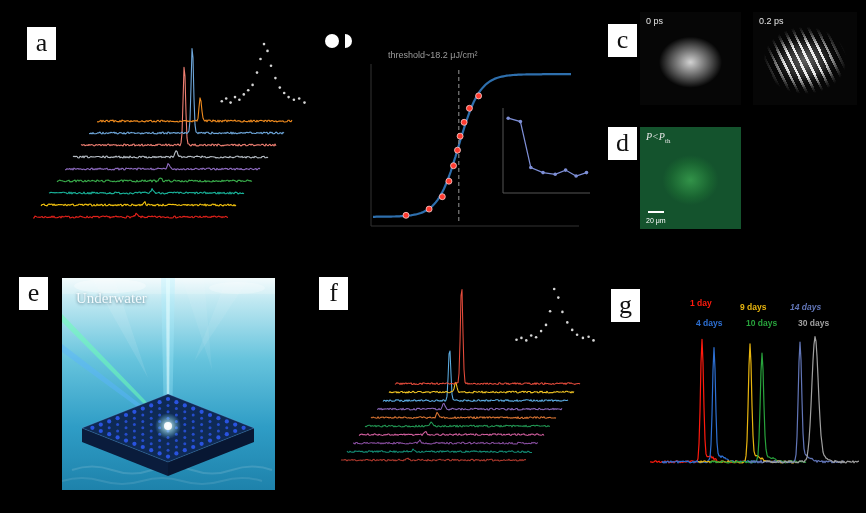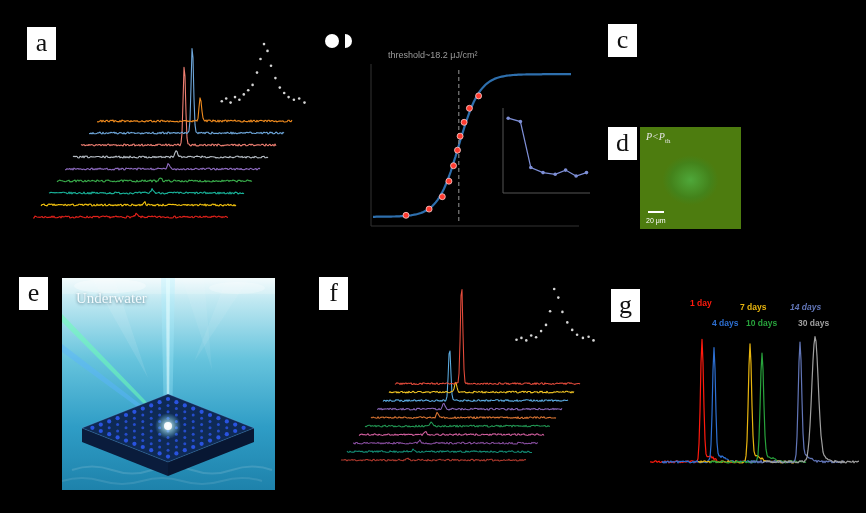--- a/index.html
+++ b/index.html
@@ -3,21 +3,21 @@
 <meta charset="utf-8">
 <style>
   html,body{margin:0;padding:0;background:#000}
   #stage{position:relative;width:866px;height:513px;background:#000;overflow:hidden;
          font-family:"Liberation Sans",sans-serif}
   .plabel{position:absolute;width:29px;height:33px;background:#fff;color:#111;
           font:26px/32px "Liberation Serif",serif;text-align:center}
   svg.chart{position:absolute;display:block}
   .annot{position:absolute;color:#9b9b9b;font-size:9px;white-space:nowrap}
   .tile{position:absolute;background:#060606;overflow:hidden}
-  .tile.purple{background:#4d7c0f}
+  .tile.purple{background:#14532d}
   .layer{position:absolute;left:0;top:0;right:0;bottom:0}
   .tile-tag{position:absolute;top:4px;left:6px;color:#e6e6e6;font-size:9px}
   .tile-tag.ser{font-family:"Liberation Serif",serif;font-style:italic;font-size:10px}
   .tile-tag sub{font-size:7px;font-style:normal}
   #c1-blob{background:radial-gradient(42px 34px at 50% 54%,rgba(255,255,255,.82),rgba(255,255,255,.30) 48%,rgba(255,255,255,0) 75%)}
   #c2-glow{background:radial-gradient(46px 36px at 50% 52%,rgba(255,255,255,.35),rgba(255,255,255,0) 70%)}
   #c2-stripes{background:repeating-linear-gradient(64deg,rgba(255,255,255,.9) 0 2.5px,rgba(255,255,255,0) 2.5px 7.5px)}
   #c2-fade{background:radial-gradient(52px 42px at 50% 52%,rgba(6,6,6,0) 38%,rgba(6,6,6,.8) 66%,#060606 80%)}
   #d1-blob{background:radial-gradient(36px 32px at 50% 52%,rgba(80,210,100,.5),rgba(40,150,60,.25) 55%,rgba(0,0,0,0) 78%)}
   #d2-blob{background:radial-gradient(32px 29px at 50% 52%,rgba(150,255,130,.95),rgba(70,215,80,.7) 45%,rgba(30,150,50,.22) 72%,rgba(0,0,0,0) 82%)}
@@ -90,20 +90,30 @@
       <circle cx="212.8" cy="159.5" r="1.8" fill="#7e8fd6"></circle>
       <circle cx="225.0" cy="164.6" r="1.8" fill="#7e8fd6"></circle>
       <circle cx="237.2" cy="166.3" r="1.8" fill="#7e8fd6"></circle>
       <circle cx="247.6" cy="162.1" r="1.8" fill="#7e8fd6"></circle>
       <circle cx="258.1" cy="168.0" r="1.8" fill="#7e8fd6"></circle>
       <circle cx="268.5" cy="164.6" r="1.8" fill="#7e8fd6"></circle>
     </svg>
   <div class="annot" style="left:388px;top:50px">threshold~18.2 μJ/cm²</div>
 
   <div class="plabel" style="left:608px;top:24px">c</div>
+  <div class="tile" style="left:640px;top:12px;width:101px;height:93px">
+    <div class="layer" id="c1-blob"></div>
+    <div class="tile-tag">0 ps</div>
+  </div>
+  <div class="tile" style="left:753px;top:12px;width:104px;height:93px">
+    <div class="layer" id="c2-glow"></div>
+    <div class="layer" id="c2-stripes"></div>
+    <div class="layer" id="c2-fade"></div>
+    <div class="tile-tag">0.2 ps</div>
+  </div>
 
   <div class="plabel" style="left:608px;top:127px">d</div>
   <div class="tile purple" style="left:640px;top:127px;width:101px;height:102px">
     <div class="layer" id="d1-blob"></div>
     <div class="tile-tag ser">
       <span>P&lt;P</span><sub>th</sub>
     </div>
     <div class="sbar"></div>
     <div class="sbar-label">20 μm</div>
   </div>
@@ -283,20 +293,20 @@
   <svg id="chart-g" class="chart" style="left:640px;top:295px" width="222" height="205">
       <path d="M10 167.0 L11 166.9 L12 167.3 L13 167.1 L14 166.9 L15 165.9 L16 165.9 L17 167.2 L18 166.9 L19 166.1 L20 167.5 L21 167.2 L22 166.5 L23 167.2 L24 167.8 L25 165.8 L26 167.5 L27 166.7 L28 166.0 L29 167.9 L30 166.8 L31 167.4 L32 166.7 L33 166.9 L34 167.8 L35 166.4 L36 166.1 L37 165.8 L38 166.4 L39 166.6 L40 167.6 L41 167.2 L42 167.1 L43 167.3 L44 166.5 L45 167.0 L46 167.1 L47 165.8 L48 166.6 L49 166.2 L50 167.2 L51 165.9 L52 165.8 L53 166.0 L54 166.3 L55 167.5 L56 166.5 L57 166.9 L58 163.5 L59 148.8 L60 116.1 L61 67.8 L62 44.4 L63 67.8 L64 112.7 L65 144.7 L66 158.9 L67 161.6 L68 161.7 L69 161.6 L70 161.0 L71 161.2 L72 163.0 L73 162.0 L74 164.6 L75 163.6 L76 164.0 L77 166.2 L78 166.6 L79 167.4 L80 167.5 L81 166.0 L82 165.9 L83 166.2 L84 167.0 L85 167.2 L86 167.5 L87 166.9 L88 166.1 L89 167.4 L90 167.1 L91 167.6 L92 166.7 L93 167.0 L94 167.9 L95 166.7 L96 165.8 L97 167.1 L98 167.0 L99 166.2 L100 167.2 L101 167.5 L102 166.3 L103 166.0 L104 166.6 L105 165.8 L106 166.9 " fill="none" stroke="#ff1a0e" stroke-width="1.2" stroke-linejoin="round"></path>
       <path d="M22 167.9 L23 166.4 L24 168.0 L25 166.4 L26 167.9 L27 166.3 L28 166.4 L29 167.4 L30 166.8 L31 166.0 L32 167.5 L33 166.6 L34 166.9 L35 166.9 L36 166.5 L37 165.8 L38 168.0 L39 166.2 L40 167.0 L41 166.2 L42 166.5 L43 166.1 L44 166.6 L45 166.4 L46 166.0 L47 166.9 L48 166.0 L49 167.0 L50 167.9 L51 167.5 L52 167.4 L53 166.4 L54 167.8 L55 166.2 L56 167.0 L57 165.7 L58 167.3 L59 166.5 L60 167.0 L61 167.7 L62 167.2 L63 166.6 L64 167.4 L65 166.9 L66 167.7 L67 167.4 L68 165.6 L69 164.7 L70 162.6 L71 149.6 L72 119.3 L73 74.9 L74 52.5 L75 74.0 L76 117.5 L77 147.5 L78 158.0 L79 160.9 L80 160.9 L81 162.4 L82 160.9 L83 161.6 L84 162.9 L85 162.6 L86 163.8 L87 164.0 L88 164.5 L89 166.3 L90 166.4 L91 166.2 L92 165.8 L93 165.7 L94 167.4 L95 166.5 L96 166.2 L97 166.4 L98 166.3 L99 167.3 L100 166.3 L101 166.2 L102 167.5 L103 166.5 L104 165.9 L105 166.3 L106 166.2 L107 166.8 L108 165.7 L109 166.6 L110 167.7 L111 166.2 L112 165.9 L113 167.6 L114 165.7 L115 167.6 L116 166.5 L117 166.6 L118 166.0 " fill="none" stroke="#2d6fd2" stroke-width="1.2" stroke-linejoin="round"></path>
       <path d="M58 166.6 L59 166.6 L60 167.7 L61 166.0 L62 167.2 L63 166.8 L64 165.8 L65 166.1 L66 166.6 L67 166.9 L68 166.7 L69 166.4 L70 167.7 L71 166.7 L72 166.1 L73 166.1 L74 166.4 L75 166.1 L76 166.5 L77 167.6 L78 166.9 L79 167.6 L80 167.0 L81 167.0 L82 167.5 L83 166.1 L84 166.5 L85 166.6 L86 167.4 L87 167.7 L88 165.8 L89 166.5 L90 166.6 L91 165.9 L92 166.9 L93 167.1 L94 167.3 L95 167.8 L96 165.9 L97 166.5 L98 166.9 L99 167.7 L100 167.9 L101 167.2 L102 167.9 L103 167.6 L104 166.6 L105 166.1 L106 160.9 L107 146.0 L108 112.4 L109 70.2 L110 48.9 L111 68.5 L112 110.5 L113 140.8 L114 156.2 L115 159.8 L116 161.0 L117 160.5 L118 161.2 L119 162.1 L120 163.1 L121 164.2 L122 162.9 L123 164.0 L124 166.1 L125 165.6 L126 166.3 L127 166.1 L128 166.0 L129 166.1 L130 166.6 L131 167.3 L132 166.1 L133 167.7 L134 166.6 L135 165.8 L136 167.1 L137 166.0 L138 165.6 L139 165.9 L140 166.4 L141 167.9 L142 166.4 L143 167.2 L144 166.2 L145 166.5 L146 166.4 L147 166.9 L148 166.1 L149 167.0 L150 167.1 L151 167.0 L152 168.0 L153 167.7 L154 167.9 " fill="none" stroke="#e8b50f" stroke-width="1.2" stroke-linejoin="round"></path>
       <path d="M70 166.8 L71 167.7 L72 166.1 L73 166.7 L74 166.8 L75 166.2 L76 167.6 L77 166.4 L78 167.5 L79 167.3 L80 166.8 L81 167.6 L82 165.6 L83 166.5 L84 166.8 L85 167.0 L86 167.5 L87 167.2 L88 167.9 L89 167.8 L90 166.9 L91 166.7 L92 166.2 L93 167.6 L94 167.3 L95 167.0 L96 167.6 L97 166.0 L98 166.8 L99 166.7 L100 167.0 L101 167.4 L102 166.5 L103 166.5 L104 166.3 L105 166.7 L106 167.6 L107 167.5 L108 165.9 L109 167.6 L110 166.1 L111 167.7 L112 167.8 L113 167.1 L114 166.0 L115 166.3 L116 166.9 L117 164.1 L118 160.0 L119 143.7 L120 113.0 L121 76.1 L122 58.2 L123 74.3 L124 110.9 L125 140.8 L126 154.2 L127 159.7 L128 162.0 L129 162.0 L130 162.6 L131 163.4 L132 163.5 L133 162.6 L134 163.5 L135 163.8 L136 164.6 L137 166.9 L138 167.2 L139 166.6 L140 165.9 L141 165.7 L142 166.3 L143 167.6 L144 166.2 L145 167.8 L146 167.6 L147 166.6 L148 166.6 L149 167.6 L150 165.7 L151 165.9 L152 165.8 L153 167.3 L154 167.3 L155 165.7 L156 166.2 L157 167.6 L158 167.4 L159 166.9 L160 166.1 L161 166.9 L162 166.7 L163 166.7 L164 166.9 L165 167.4 L166 166.9 " fill="none" stroke="#28a33c" stroke-width="1.2" stroke-linejoin="round"></path>
       <path d="M108 166.3 L109 166.7 L110 166.6 L111 167.9 L112 165.8 L113 167.1 L114 165.9 L115 167.1 L116 165.8 L117 166.7 L118 167.8 L119 166.3 L120 167.7 L121 165.6 L122 167.9 L123 167.2 L124 166.6 L125 166.7 L126 166.6 L127 167.2 L128 166.1 L129 167.1 L130 165.8 L131 167.5 L132 166.9 L133 166.5 L134 166.1 L135 165.7 L136 167.6 L137 166.7 L138 166.1 L139 166.0 L140 166.7 L141 166.4 L142 167.0 L143 167.6 L144 167.4 L145 166.3 L146 166.4 L147 167.6 L148 166.9 L149 167.3 L150 167.4 L151 166.6 L152 167.8 L153 167.4 L154 166.0 L155 164.8 L156 159.6 L157 141.8 L158 107.0 L159 66.6 L160 47.0 L161 65.1 L162 105.1 L163 138.0 L164 153.6 L165 158.7 L166 160.3 L167 160.2 L168 162.2 L169 163.0 L170 163.2 L171 163.6 L172 163.4 L173 164.6 L174 165.6 L175 165.9 L176 165.3 L177 167.2 L178 165.5 L179 165.9 L180 166.5 L181 166.3 L182 165.7 L183 167.6 L184 166.2 L185 167.7 L186 166.1 L187 166.4 L188 167.0 L189 166.3 L190 166.0 L191 166.1 L192 167.8 L193 167.2 L194 167.6 L195 166.0 L196 167.1 L197 167.4 L198 166.5 L199 167.5 L200 167.0 L201 167.8 L202 167.1 L203 165.9 L204 167.4 " fill="none" stroke="#6276b8" stroke-width="1.2" stroke-linejoin="round"></path>
       <path d="M123 167.5 L124 166.8 L125 166.4 L126 166.3 L127 165.7 L128 166.5 L129 166.1 L130 166.5 L131 166.8 L132 167.6 L133 167.2 L134 167.5 L135 167.5 L136 167.2 L137 166.7 L138 166.9 L139 167.5 L140 165.7 L141 167.3 L142 167.8 L143 167.8 L144 167.5 L145 165.9 L146 167.0 L147 167.6 L148 167.1 L149 165.7 L150 166.5 L151 166.0 L152 167.0 L153 167.3 L154 167.0 L155 166.9 L156 167.7 L157 167.1 L158 167.8 L159 166.7 L160 165.8 L161 166.4 L162 165.6 L163 166.7 L164 167.3 L165 165.3 L166 164.7 L167 162.2 L168 155.2 L169 145.3 L170 130.5 L171 110.5 L172 87.1 L173 65.4 L174 49.3 L175 41.7 L176 46.3 L177 61.2 L178 82.4 L179 105.4 L180 124.2 L181 140.3 L182 148.5 L183 157.0 L184 160.1 L185 161.3 L186 163.1 L187 163.5 L188 164.7 L189 164.9 L190 164.9 L191 165.5 L192 166.1 L193 166.9 L194 167.4 L195 165.5 L196 166.2 L197 166.2 L198 167.1 L199 167.4 L200 166.5 L201 167.9 L202 165.7 L203 167.6 L204 166.5 L205 167.6 L206 167.8 L207 166.6 L208 166.1 L209 166.9 L210 166.4 L211 167.3 L212 167.0 L213 165.9 L214 167.8 L215 166.5 L216 166.4 L217 167.1 L218 166.3 L219 166.1 " fill="none" stroke="#a0a0a0" stroke-width="1.2" stroke-linejoin="round"></path>
     </svg>
   <div id="g-labels" style="position:absolute;left:640px;top:295px;width:222px;height:205px;pointer-events:none">
       <span class="day-label" style="left: 50px; top: 3px; color: rgb(255, 26, 14);">1 day</span>
-      <span class="day-label" style="left: 72px; top: 23px; color: rgb(45, 111, 210); text-align: right;">4 days</span>
-      <span class="day-label" style="left: 100px; top: 7px; color: rgb(232, 181, 15);">7 days</span>
+      <span class="day-label" style="left: 56px; top: 23px; color: rgb(45, 111, 210); text-align: right;">4 days</span>
+      <span class="day-label" style="left: 100px; top: 7px; color: rgb(232, 181, 15);">9 days</span>
       <span class="day-label" style="left: 106px; top: 23px; color: rgb(40, 163, 60);">10 days</span>
       <span class="day-label" style="left: 150px; top: 7px; color: rgb(98, 118, 184); font-style: italic;">14 days</span>
       <span class="day-label" style="left: 158px; top: 23px; color: rgb(160, 160, 160);">30 days</span>
     </div>
 
 </div>
 
 </body></html>

